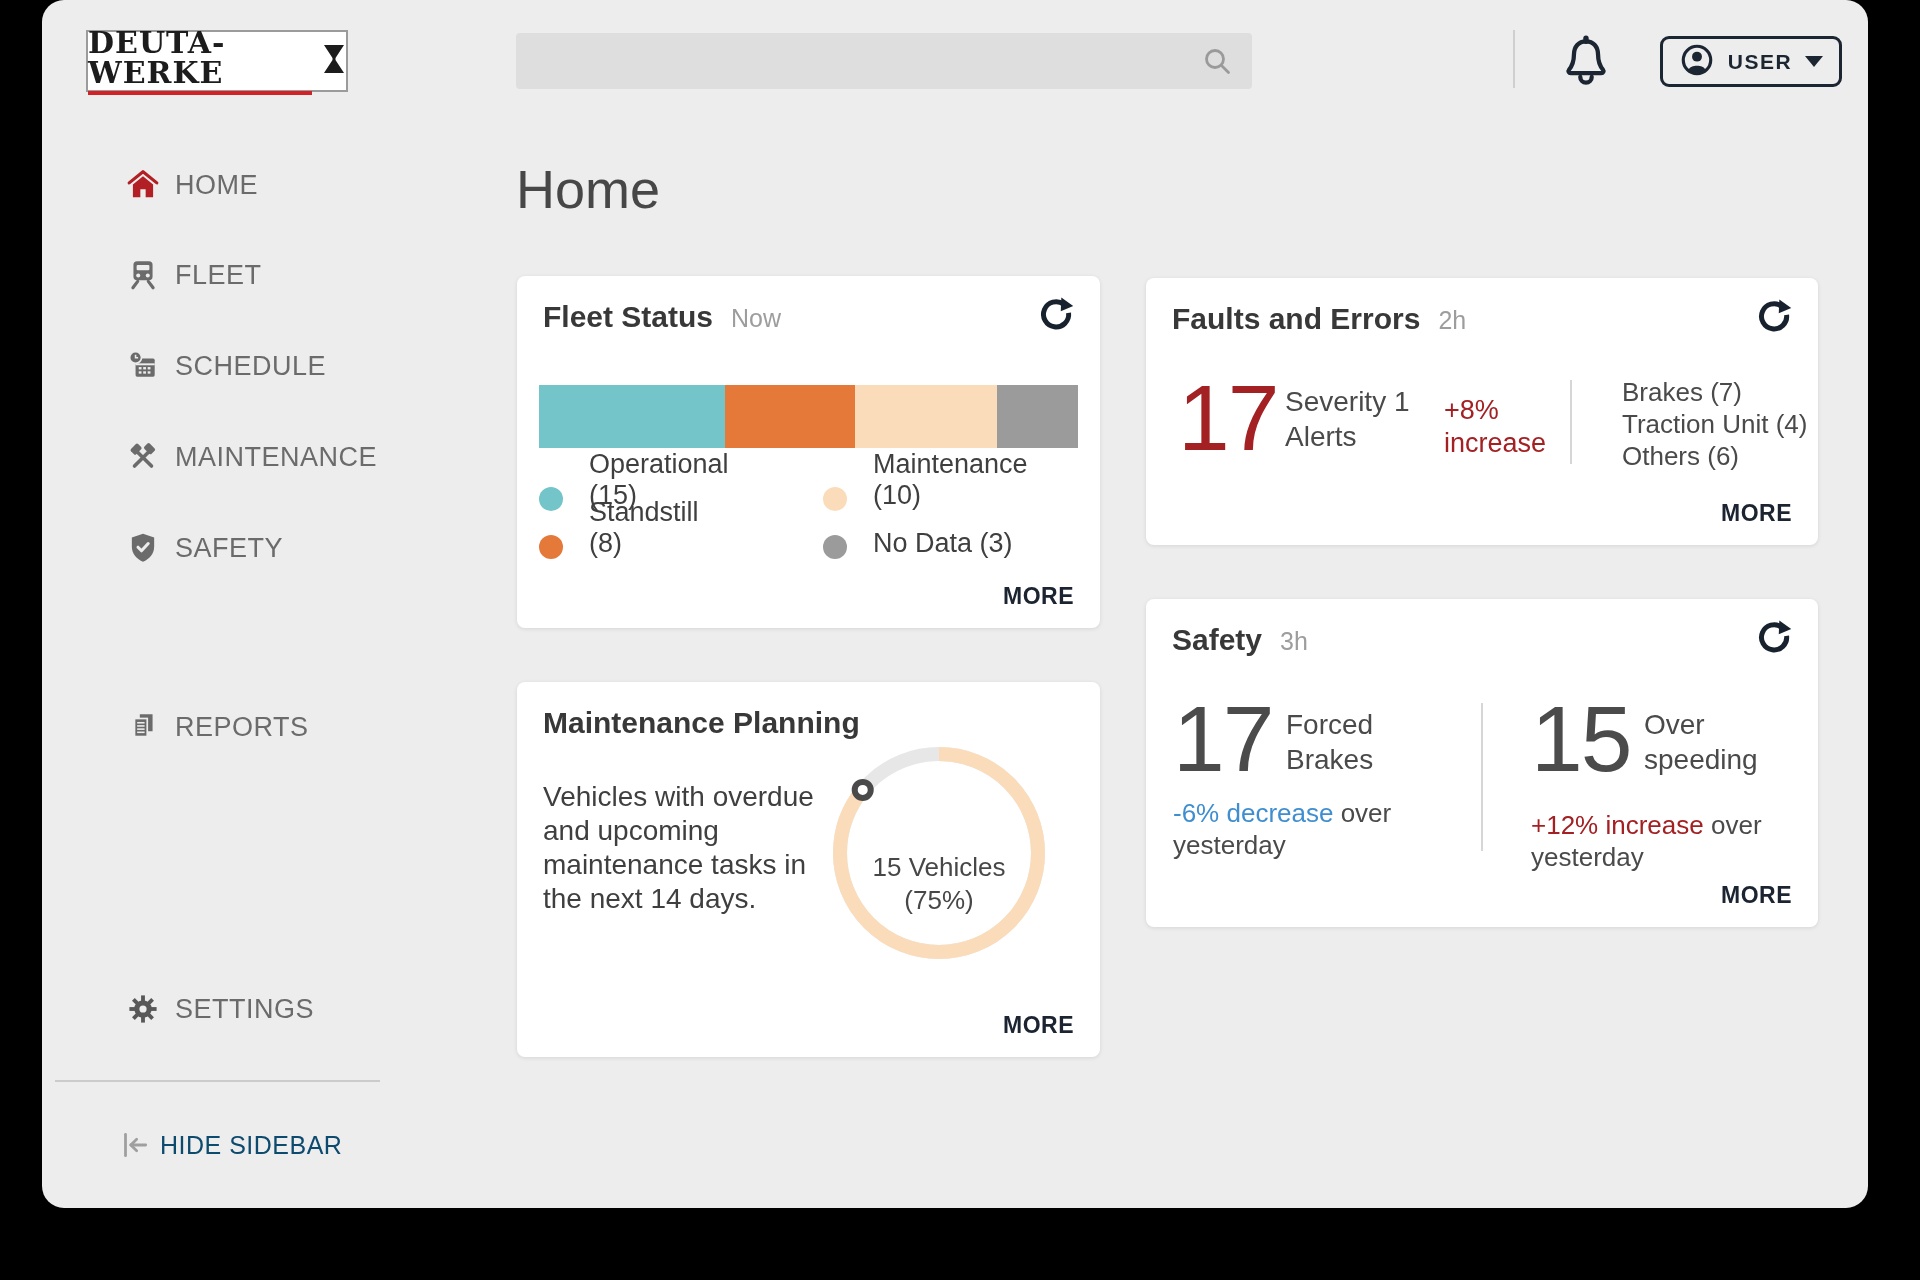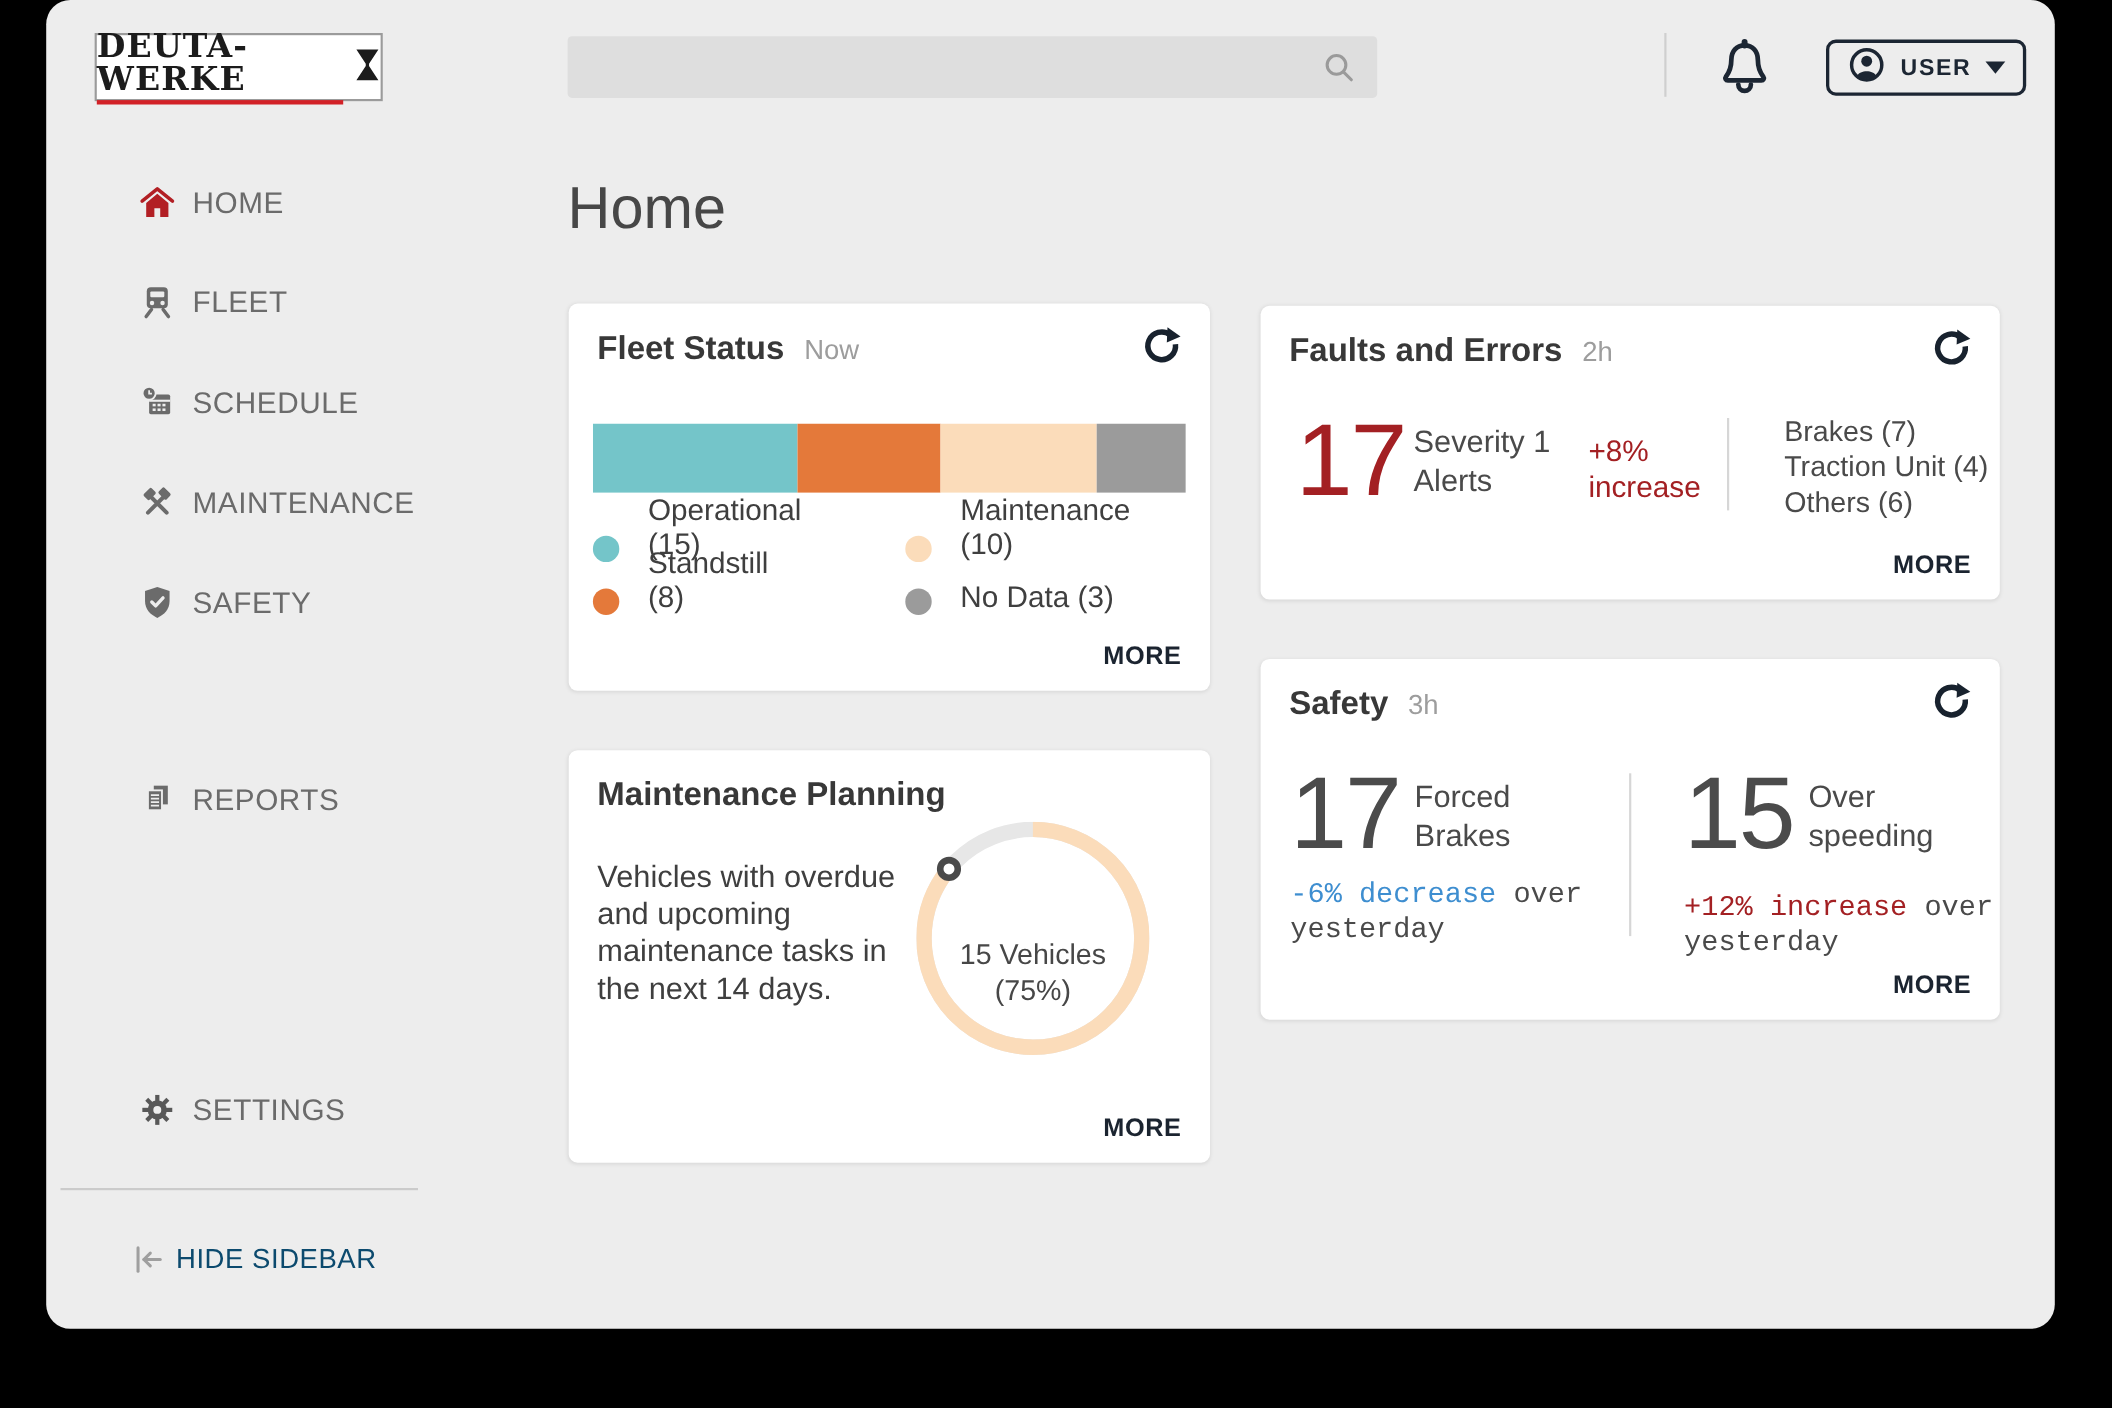--- a/index.html
+++ b/index.html
@@ -69,21 +69,21 @@
   .v-div { position:absolute; width:2px; background:#d6d6d6; }
   .breakdown { position:absolute; left:476px; top:98px; font-size:26px; line-height:32px; color:#4a4a4a; }
 
   #mp-card { left:475px; top:682px; width:583px; height:375px; }
   .mp-desc { position:absolute; left:26px; top:98px; font-size:28px; line-height:34px; color:#3f3f3f; }
   .donut-wrap { position:absolute; left:316px; top:65px; width:212px; height:212px; }
   .donut-label { position:absolute; left:0; top:104px; width:212px; text-align:center;
                  font-size:26px; line-height:33px; color:#474747; }
 
   #safety-card { left:1104px; top:599px; width:672px; height:328px; }
-  .sub-line { position:absolute; font-size:26px; line-height:32px; color:#4a4a4a;font-family:Liberation Mono, monospace; }
+  .sub-line { position:absolute; font-size:26px; line-height:32px; color:#4a4a4a; }
 </style>
 </head>
 <body>
 
 <div class="app">
 
   <div class="logo-box">
     <div class="logo-text-wrap">
       <span class="logo-text">DEUTA-WERKE</span>
       <span class="logo-underline"></span>

